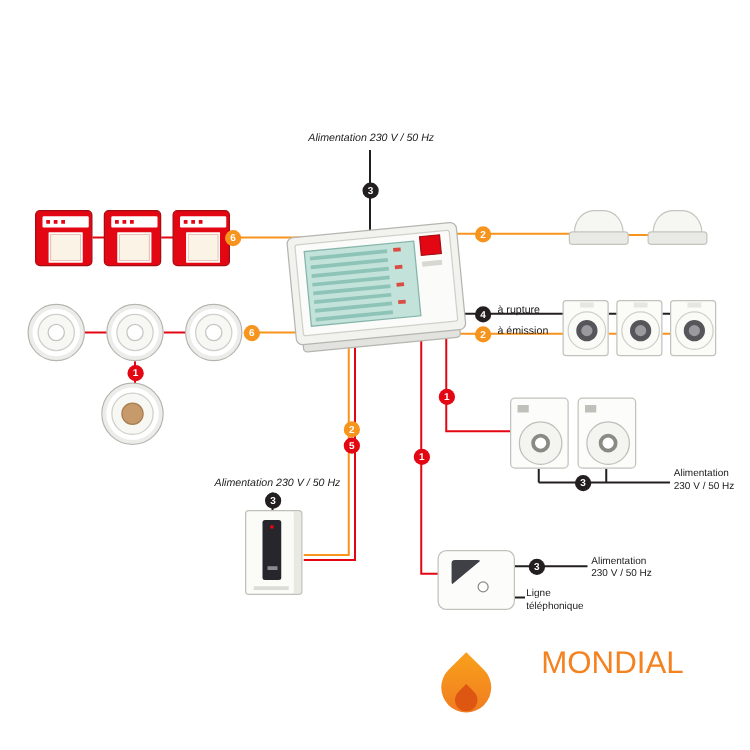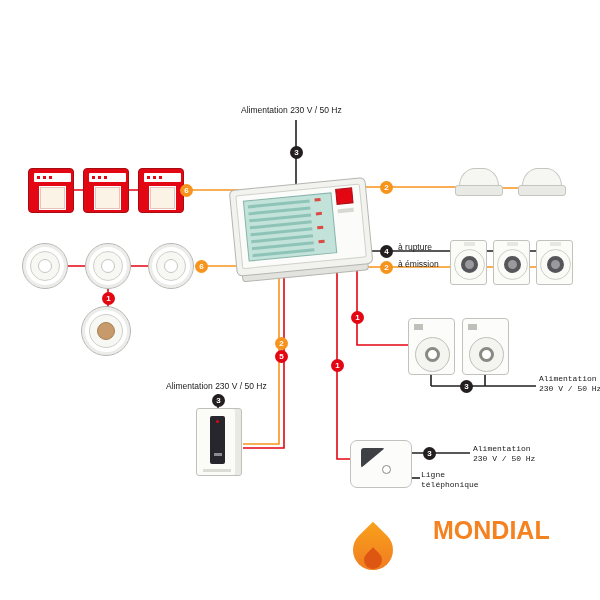--- a/index.html
+++ b/index.html
@@ -59,35 +59,35 @@
 
   
   .marker{
     position:absolute;width:13px;height:13px;border-radius:50%;
     background:#333;color:#fff;font-size:8px;line-height:13px;font-weight:bold;
     text-align:center;
   }
 
   
   .lbl{position:absolute;font-size:8.5px;line-height:9.5px;color:#1a1a1a;white-space:nowrap;}
-  .lbl.small{font-size:8px;font-family:Liberation Mono, monospace;}
-  .lbl.center{text-align:left;}
+  .lbl.small{font-size:8px;}
+  .lbl.center{text-align:center;font-style:italic;}
 
   
   .flame-outer{
     position:absolute;left:353px;top:530px;width:40px;height:40px;
     background:linear-gradient(135deg,var(--flame_light,#f9a11b),var(--flame_dark,#ef7622));
     border-radius:0 50% 50% 50%;transform:rotate(45deg);
   }
   .flame-inner{
     position:absolute;left:364px;top:551px;width:18px;height:18px;
     background:var(--flame_core,#dd5713);
     border-radius:0 50% 50% 50%;transform:rotate(45deg);
   }
-  .logo-text{position:absolute;left:433px;top:515px;font-weight:bold;font-size:25px;line-height:31px;color:var(--logo_orange,#f58220);letter-spacing:0px;}
+  .logo-text{position:absolute;left:433px;top:515px;font-weight:normal;font-size:25px;line-height:31px;color:var(--logo_orange,#f58220);letter-spacing:0px;}
 </style>
 </head>
 <body>
 
 <div class="canvas">
 
   <svg class="layer" width="600" height="600">
     <g>
       <path class="wire wire-black" d="M296,120 V192"></path>
       <path class="wire wire-black" d="M355,251 H452"></path>

